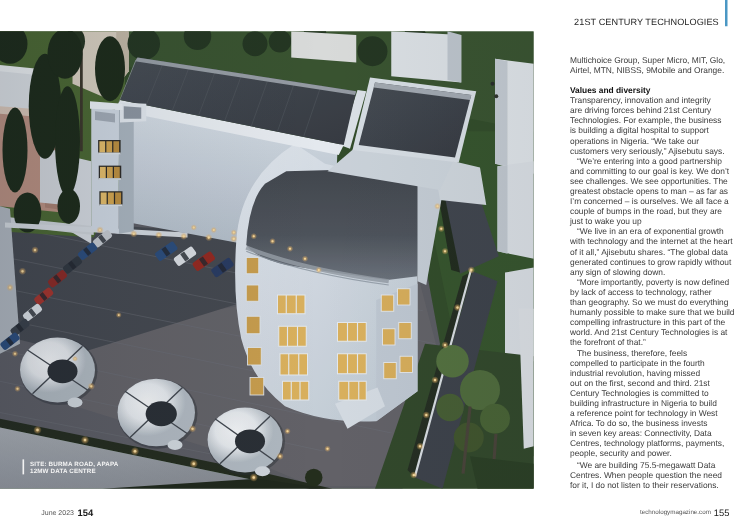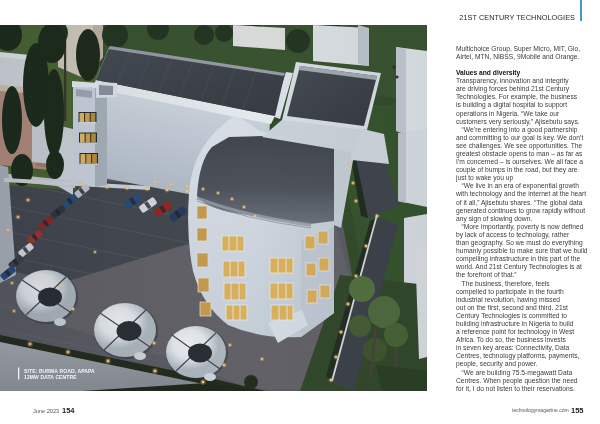--- a/index.html
+++ b/index.html
@@ -510,13 +510,13 @@
 Centres. When people question the need<br>
 for it, I do not listen to their reservations.<br>
 </div>
 
 <div class="abs" style="left:17px;top:406px;font-size:7.5px;font-weight:bold;color:#1a1a1a;margin-left:45px;">154</div>
 
 <div class="abs" style="left:33px;top:407.5px;font-size:5.6px;color:#555;">June 2023</div>
 
 <div class="abs" style="left:512px;top:407.2px;font-size:5px;color:#555;">technologymagazine.com</div>
 
-<div class="abs" style="left:571px;top:405.5px;font-size:7.5px;font-weight:bold;color:#1a1a1a;">155</div>
+<div class="abs" style="left:571px;top:405.5px;font-size:7.5px;font-weight:normal;color:#1a1a1a;">155</div>
 
 </body></html>

